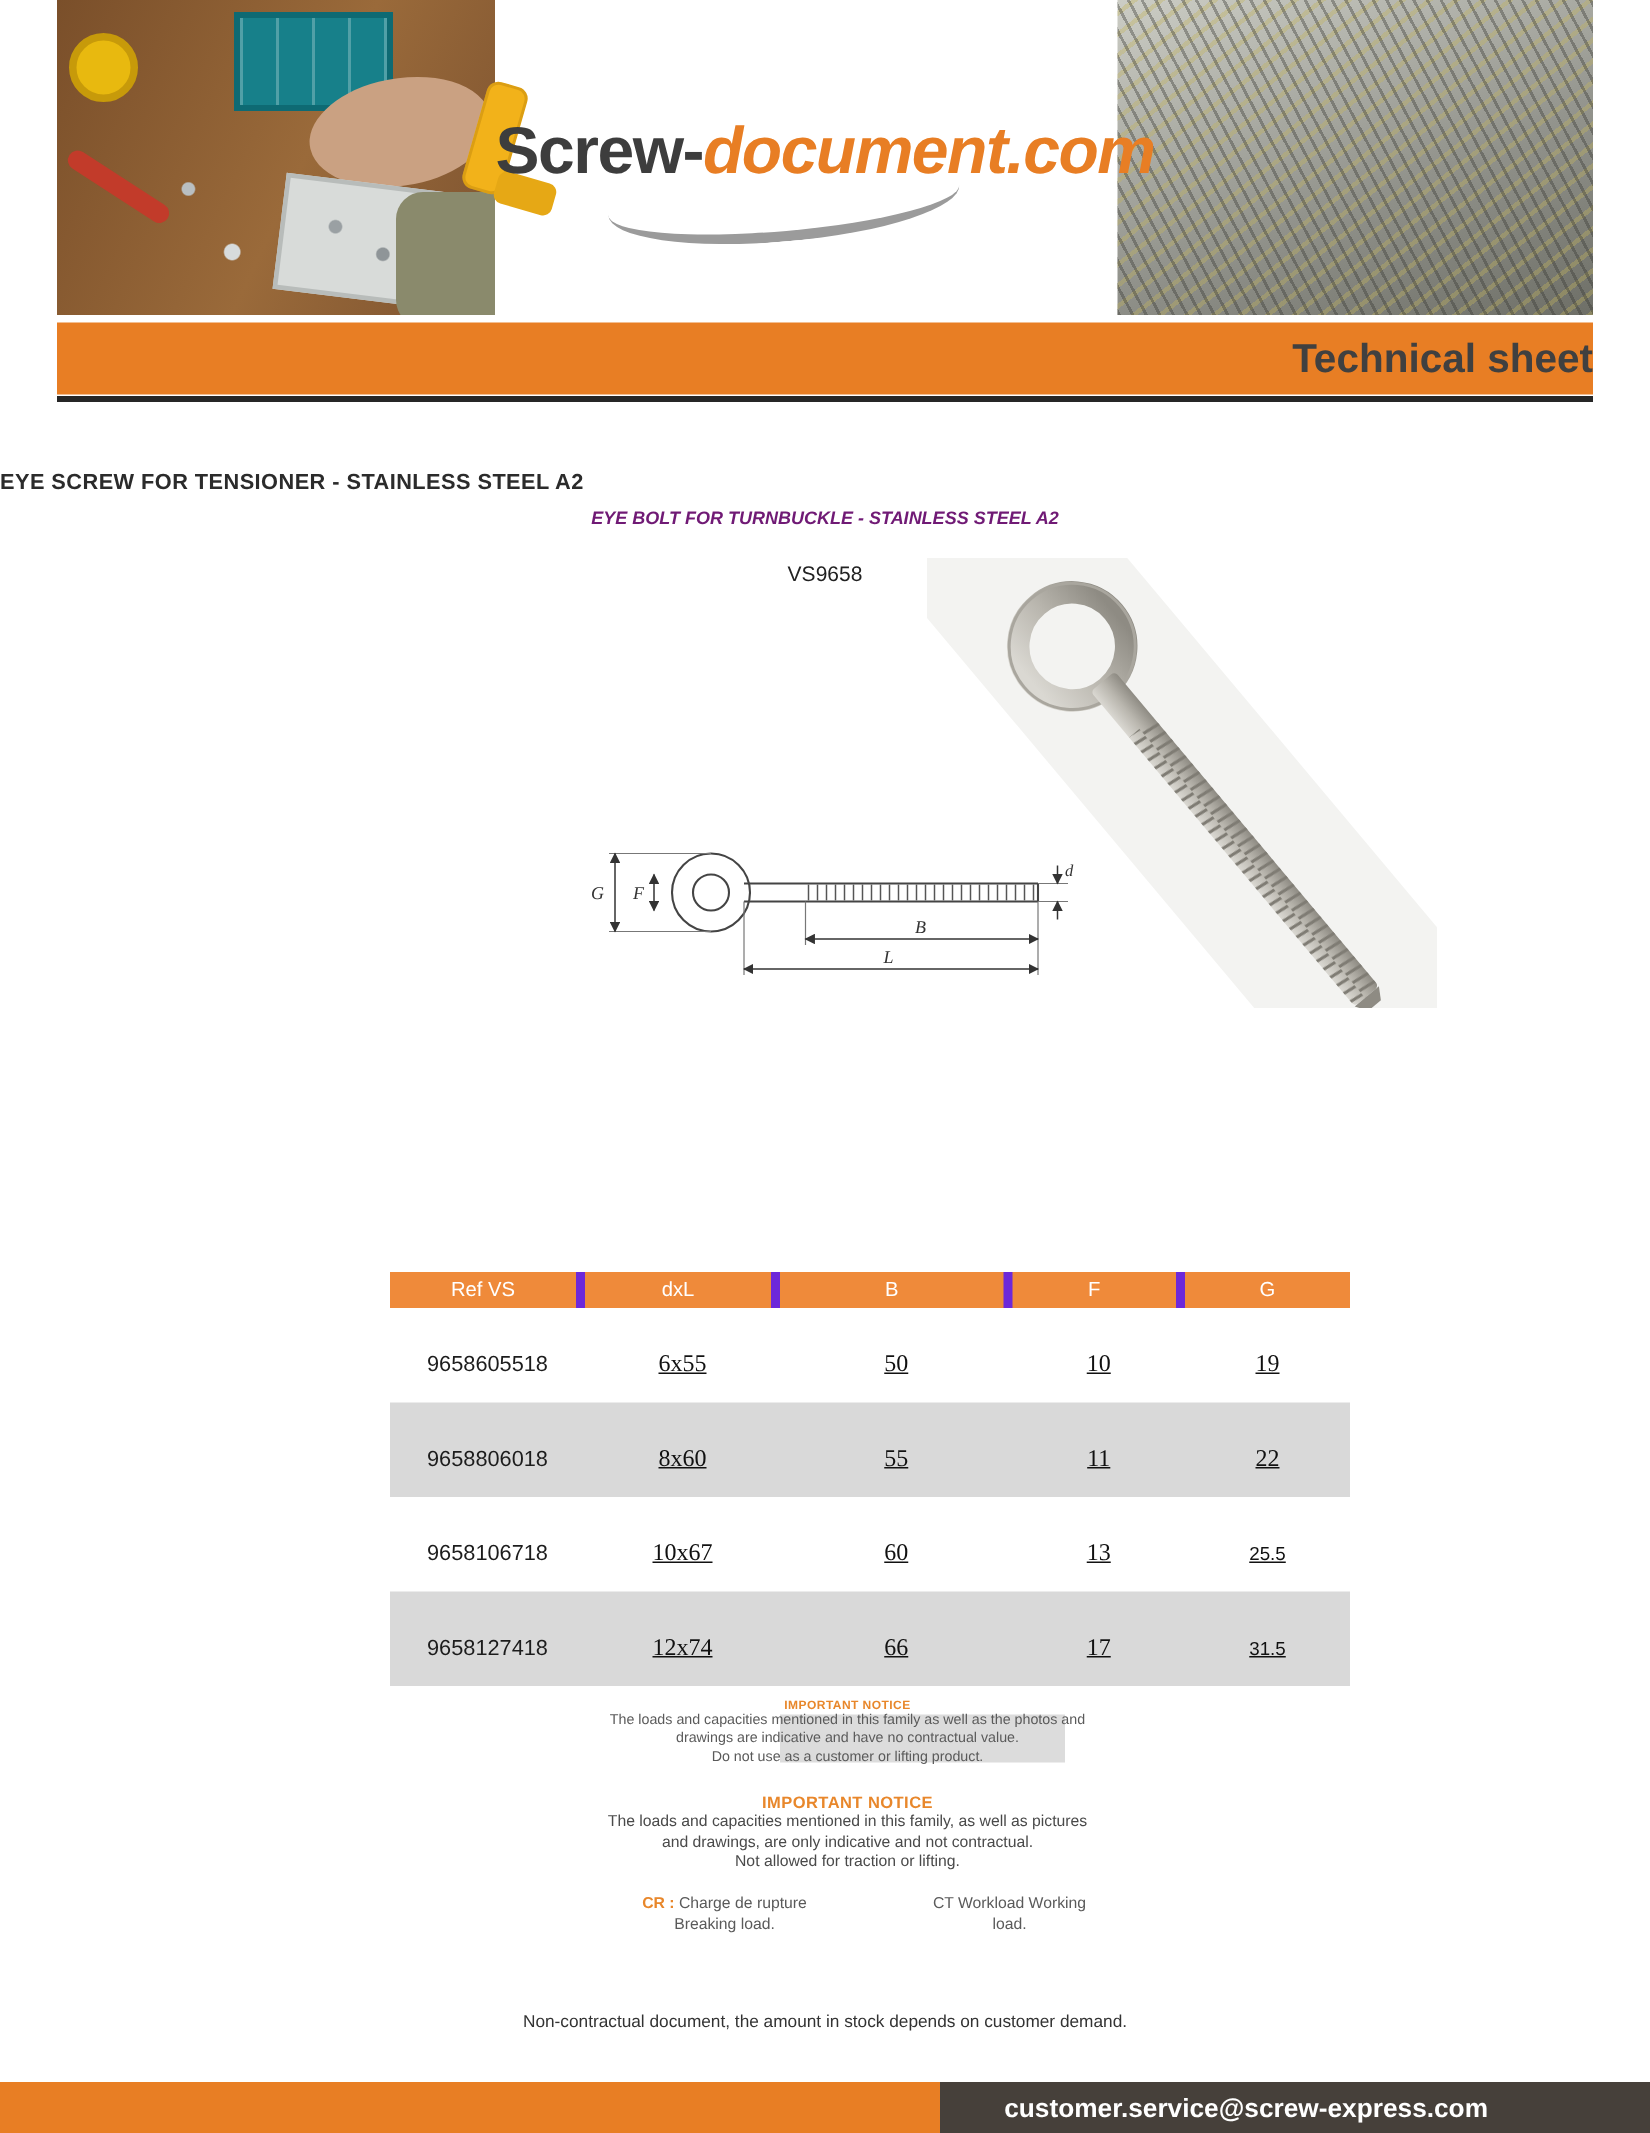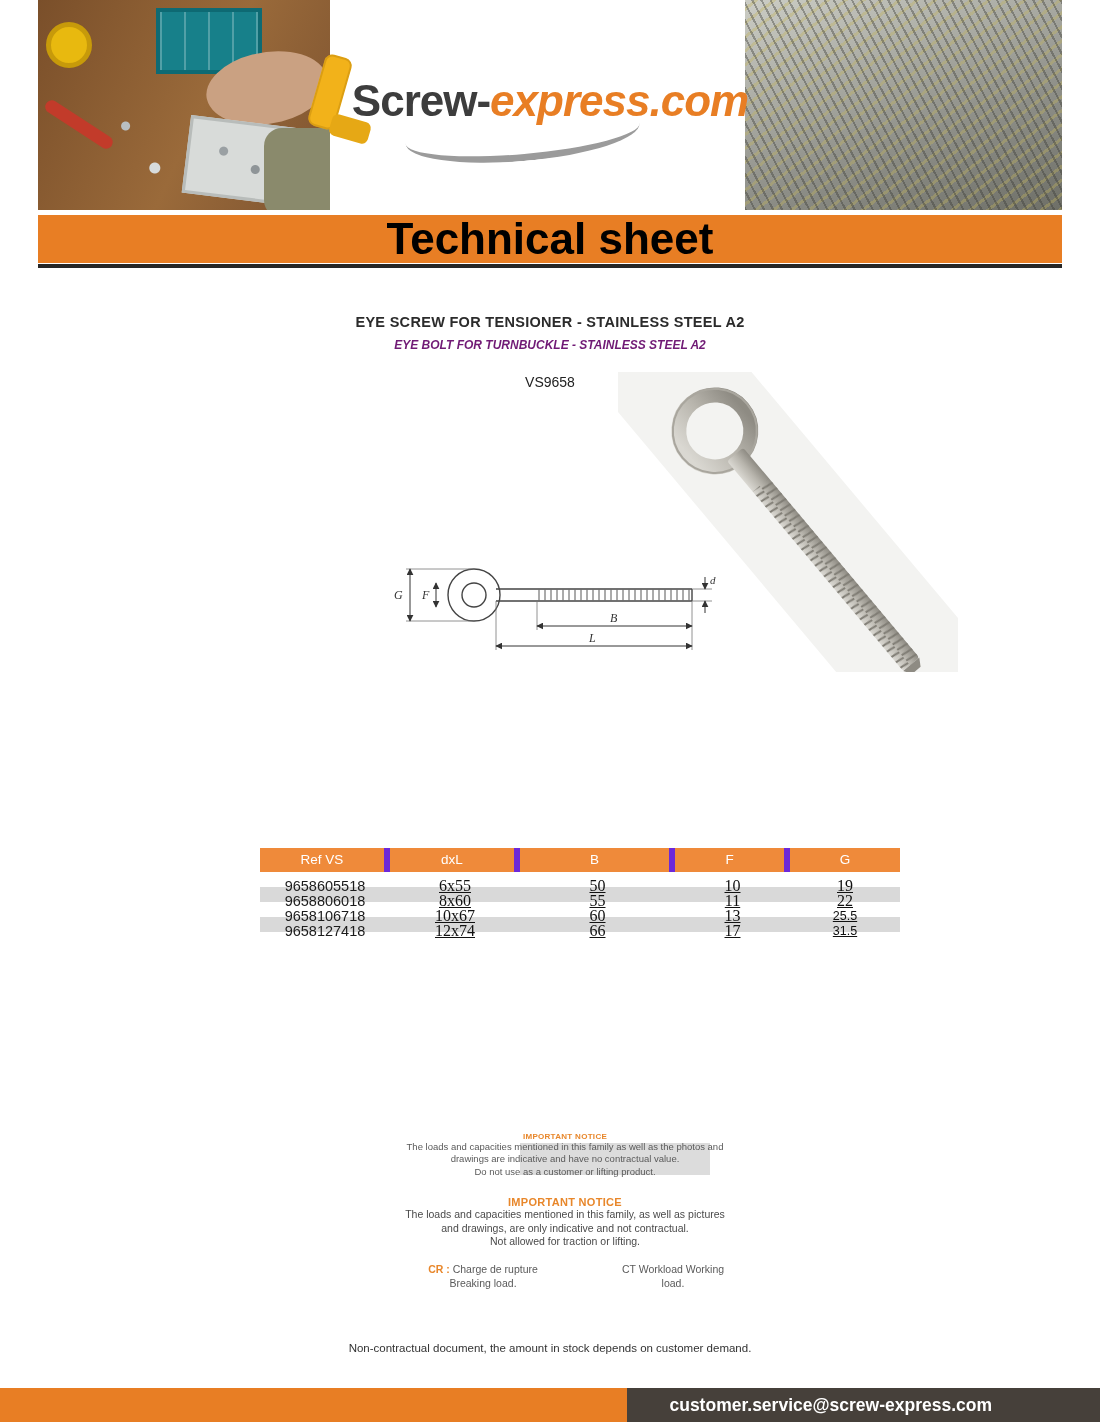--- a/index.html
+++ b/index.html
@@ -42,41 +42,41 @@
 
   
   .logo{position:absolute;left:0;top:76px;width:1100px;text-align:center;font-size:44px;font-weight:bold;}
   .logo-prefix{color:#3d3d3d;font-weight:800;letter-spacing:-1px;}
   .logo-suffix{color:#e87e24;font-style:italic;letter-spacing:-1px;}
   .swoosh{position:absolute;left:405px;top:106px;width:235px;height:48px;
       border-bottom:7px solid #9b9b9b;border-radius:50%;transform:rotate(-5deg);}
 
   
   .band{position:absolute;left:38px;top:215px;width:1024px;height:48px;background:#e87e24;
-      color:#000000;text-align:center;font-size:44px;font-weight:800;line-height:48px;letter-spacing:0;}
+      color:#404040;text-align:right;font-size:27px;font-weight:800;line-height:48px;letter-spacing:0;}
   .band-underline{position:absolute;left:38px;top:264px;width:1024px;height:4px;background:#262626;}
 
   
-  .ptitle{position:absolute;left:0;top:314px;width:1100px;text-align:center;
+  .ptitle{position:absolute;left:0;top:314px;width:1100px;
       font-size:14.5px;font-weight:bold;color:#2b2b2b;letter-spacing:.3px;}
   .psubtitle{position:absolute;left:0;top:338px;width:1100px;text-align:center;
       font-size:12px;font-style:italic;font-weight:bold;color:#701a75;}
   .pcode{position:absolute;left:0;top:374px;width:1100px;text-align:center;font-size:14px;color:#222;}
 
   
   .drawing{position:absolute;left:392px;top:548px;}
   .prodphoto{position:absolute;left:618px;top:372px;}
 
   
   .table{position:absolute;left:260px;top:848px;width:640px;}
   .trow{display:grid;grid-template-columns:130px 130px 155px 115px 110px;}
   .thead{background:#ef8a3a;color:#fff;}
   .thead .cell{height:24px;line-height:24px;font-size:13.5px;text-align:center;border-right:6px solid #6d28d9;}
   .thead .cell:last-child{border-right:none;}
-  .tbody .cell{height:15px;line-height:28px;text-align:center;}
+  .tbody .cell{height:39px;line-height:28px;text-align:center;margin-top:24px;}
   .row-alt{background:#d9d9d9;}
   .cell-ref{font-size:14.5px;color:#1c1c1c;}
   .cell-val{font-family:"Liberation Serif",serif;font-size:16px;color:#111;text-decoration:underline;}
   .cell-val.small{font-family:"Liberation Sans",sans-serif;font-size:12.5px;}
 
   
   .smudge{position:absolute;left:520px;top:1143px;width:190px;height:32px;background:#dcdcdc;}
   .notice1{position:absolute;left:395px;top:1132px;width:340px;text-align:center;}
   .notice1 .t{color:#e8872b;font-weight:bold;font-size:8px;letter-spacing:.3px;}
   .notice1 .b{color:#5a5a5a;font-size:9.5px;line-height:1.3;}
@@ -106,21 +106,21 @@
     <div class="tape"></div>
     <div class="screwdriver"></div>
     <div class="sleeve"></div>
   </div>
   <div class="drill"></div>
   <div class="drill-head"></div>
   <div class="photo-right"></div>
 
   <div class="swoosh"></div>
   <div class="logo">
-    <span class="logo-prefix">Screw-</span><span class="logo-suffix">express.com</span>
+    <span class="logo-prefix">Screw-</span><span class="logo-suffix">document.com</span>
   </div>
 
   <div class="band">Technical sheet</div>
   <div class="band-underline"></div>
 
   <div class="ptitle">EYE SCREW FOR TENSIONER - STAINLESS STEEL A2</div>
   <div class="psubtitle">EYE BOLT FOR TURNBUCKLE - STAINLESS STEEL A2</div>
   <div class="pcode">VS9658</div>
 
   <svg class="prodphoto" width="340" height="300" viewBox="0 0 340 300">

